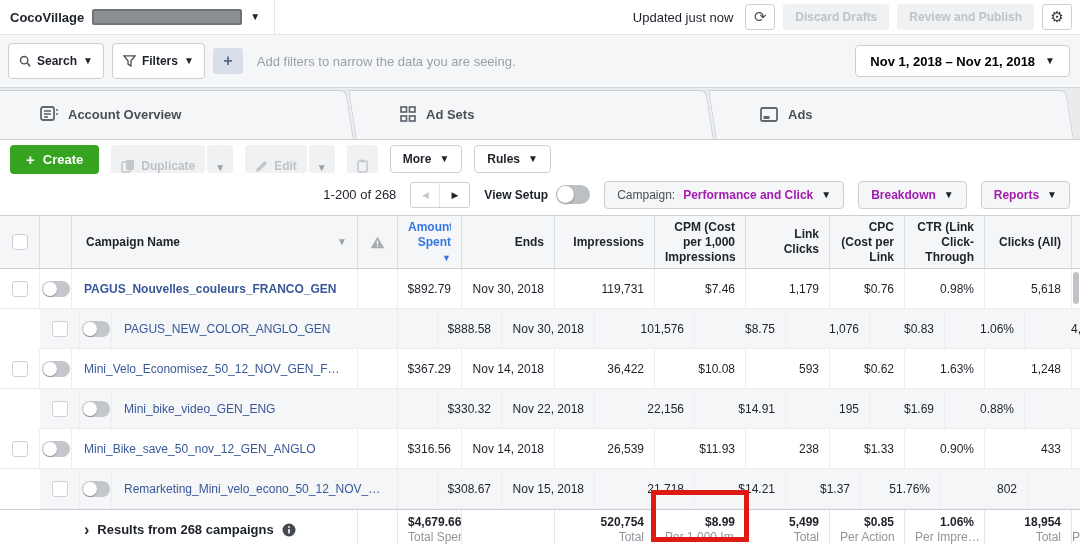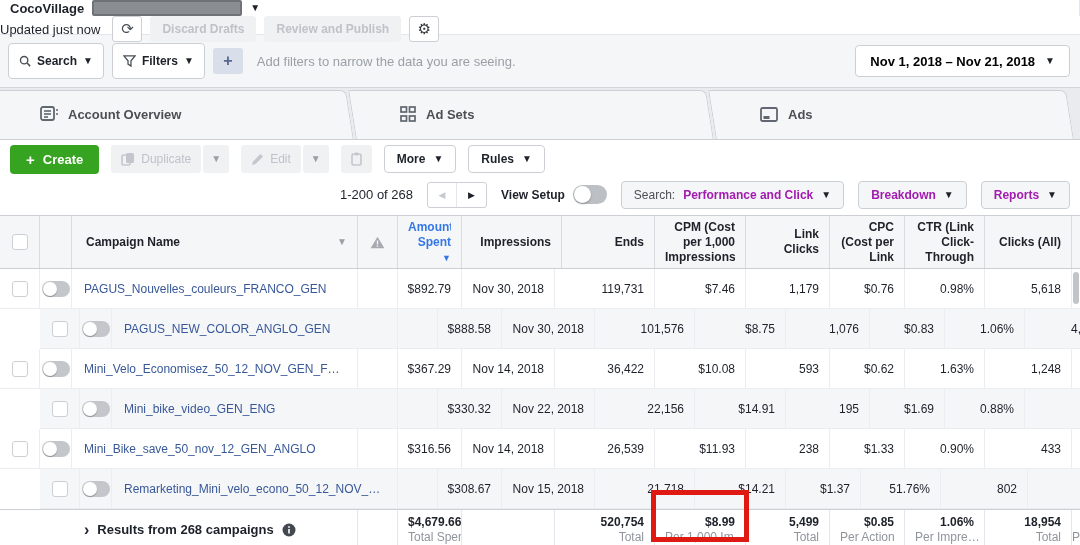--- a/index.html
+++ b/index.html
@@ -1,21 +1,21 @@
 <!DOCTYPE html>
 <html><head>
 <meta charset="utf-8">
 <style>
   * { margin:0; padding:0; box-sizing:border-box; }
   html,body { background:#fff; }
   body { font-family:"Liberation Sans","DejaVu Sans",sans-serif; color:#1d2129; }
   #app { position:relative; width:1080px; height:545px; background:#fff; overflow:hidden; }
 
   
-  .topbar { height:35px; background:#fff; border-bottom:1px solid #e4e6eb; display:flex; align-items:stretch; justify-content:space-between;flex-direction:column; }
+  .topbar { height:35px; background:#fff; border-bottom:1px solid #e4e6eb; display:flex; align-items:stretch; justify-content:space-between; }
   .account-selector { display:flex; align-items:center; gap:8px; padding:0 14px 0 10px; border-right:1px solid #e4e6eb; cursor:pointer; }
   .account-name { font-size:13px; font-weight:bold; color:#1d2129; }
   .redacted { width:150px; height:16px; background:#8a8d91; border:2px solid #6f7276; border-radius:2px; }
   .caret { font-size:10px; color:#1d2129; line-height:1; }
   .caret.gray { color:#9aa0a6; }
   .topbar-right { display:flex; align-items:center; gap:8px; padding-right:8px; }
   .updated { font-size:13px; color:#1d2129; margin-right:4px; }
   .icon-btn { width:30px; height:26px; border:1px solid #ccd0d5; border-radius:3px; background:#fff; display:flex; align-items:center; justify-content:center; cursor:pointer; }
   .btn-disabled { background:#f0f1f3; color:#bec3c9; border:none; border-radius:3px; font-size:12px; font-weight:bold; padding:6px 12px; }
   .refresh-glyph { font-size:15px; color:#4b4f56; }
@@ -36,21 +36,21 @@
   .tab.active::before { background:#fff; bottom:-1px; z-index:2; }
   .tab > * { position:relative; z-index:3; }
   .tab-label { font-size:13px; font-weight:bold; color:#4b4f56; }
   .tab.active .tab-label { color:#385898; }
 
   
   .actionsrow { height:34px; padding:4px 0 0 10px; display:flex; align-items:center; gap:12px; background:#fff; }
   .create-btn { height:29px; background:#36a420; color:#fff; border:none; border-radius:4px; font-size:13px; font-weight:bold; display:flex; align-items:center; gap:8px; padding:0 16px; cursor:pointer; }
   .create-plus { font-size:15px; font-weight:bold; }
   .gray-group { display:flex; gap:2px; }
-  .gray-btn { height:28px; background:#f0f1f3; border:none; border-radius:3px; color:#bec3c9; font-size:12px; font-weight:normal; display:flex; align-items:center; gap:6px; padding:0 10px; }
+  .gray-btn { height:28px; background:#f0f1f3; border:none; border-radius:3px; color:#bec3c9; font-size:12px; font-weight:bold; display:flex; align-items:flex-end; gap:6px; padding:0 10px; }
   .gray-btn.caret-seg { padding:0 8px; }
   .white-btn { height:28px; background:#fff; border:1px solid #ccd0d5; border-radius:4px; font-size:12px; font-weight:bold; color:#1d2129; display:flex; align-items:center; gap:8px; padding:0 12px; cursor:pointer; }
 
   
   .toolbarrow { height:41px; display:flex; align-items:center; justify-content:flex-end; gap:14px; padding-right:10px; background:#fff; }
   .pagination-text { font-size:13px; color:#1d2129;margin-left:24px; }
   .pager { display:flex; height:26px; border:1px solid #ccd0d5; border-radius:3px; overflow:hidden; background:#fff; }
   .pager-half { width:29px; display:flex; align-items:center; justify-content:center; font-size:9px; cursor:pointer; }
   .pager-half.prev { color:#c6cace; border-right:1px solid #e4e6eb; }
   .pager-half.next { color:#1d2129; }
@@ -235,21 +235,21 @@
       <span class="pager-half prev">◀</span>
       <span class="pager-half next">▶</span>
     </div>
     <div class="viewsetup">
       <span class="viewsetup-label">View Setup</span>
       <span class="switch">
           <span class="knob"></span>
         </span>
     </div>
     <button class="tool-btn">
-      <span>Search:</span>
+      <span>Campaign:</span>
       <span class="lbl">Performance and Click</span>
       <span class="caret">▼</span>
     </button>
     <button class="tool-btn">
       <span class="lbl">Breakdown</span>
       <span class="caret">▼</span>
     </button>
     <button class="tool-btn">
       <span class="lbl">Reports</span>
       <span class="caret">▼</span>
@@ -269,25 +269,25 @@
       <div class="cell col-warn c-center">
         <svg width="15" height="13" viewBox="0 0 15 13">
             <path d="M7.5 0.8L14.4 12.2H0.6L7.5 0.8z" fill="#a7abb0"></path>
             <rect x="6.8" y="4.5" width="1.4" height="4" fill="#f5f6f7"></rect>
             <rect x="6.8" y="9.4" width="1.4" height="1.4" fill="#f5f6f7"></rect>
           </svg>
       </div>
       <div class="cell col-amount num">
         <span class="h-text sorted"><span>Amount Spent</span> <span class="caret">▼</span></span>
       </div>
+      <div class="cell col-ends num">
+          <span class="h-text">Ends</span>
+        </div>
       <div class="cell col-impr num">
           <span class="h-text">Impressions</span>
-        </div>
-      <div class="cell col-ends num">
-          <span class="h-text">Ends</span>
         </div>
       <div class="cell col-cpm num">
           <span class="h-text">CPM (Cost per 1,000 Impressions)</span>
         </div>
       <div class="cell col-lc num">
           <span class="h-text">Link Clicks</span>
         </div>
       <div class="cell col-cpc num">
           <span class="h-text">CPC (Cost per Link Click)</span>
         </div>
@@ -303,21 +303,21 @@
     <div id="table-body">
     <div class="t-row">
       <div class="cell col-check c-center">
             <span class="checkbox"></span>
           </div>
       <div class="cell col-toggle c-center">
             <span class="toggle">
               <span class="knob"></span>
             </span>
           </div>
-      <div class="cell col-name" style="padding-left:12px;">
+      <div class="cell col-name" style="padding-left:12px;font-weight:bold;">
             <a class="link">PAGUS_Nouvelles_couleurs_FRANCO_GEN</a>
           </div>
       <div class="cell col-warn"></div>
       <div class="cell col-amount num">$892.79</div>
       <div class="cell col-ends num">Nov 30, 2018</div>
       <div class="cell col-impr num">119,731</div>
       <div class="cell col-cpm num">$7.46</div>
       <div class="cell col-lc num">1,179</div>
       <div class="cell col-cpc num">$0.76</div>
       <div class="cell col-ctr num">0.98%</div>

